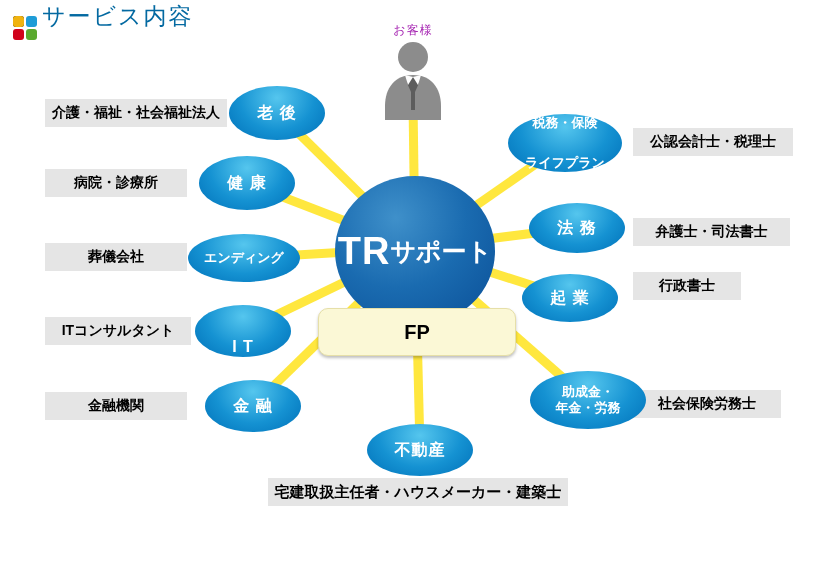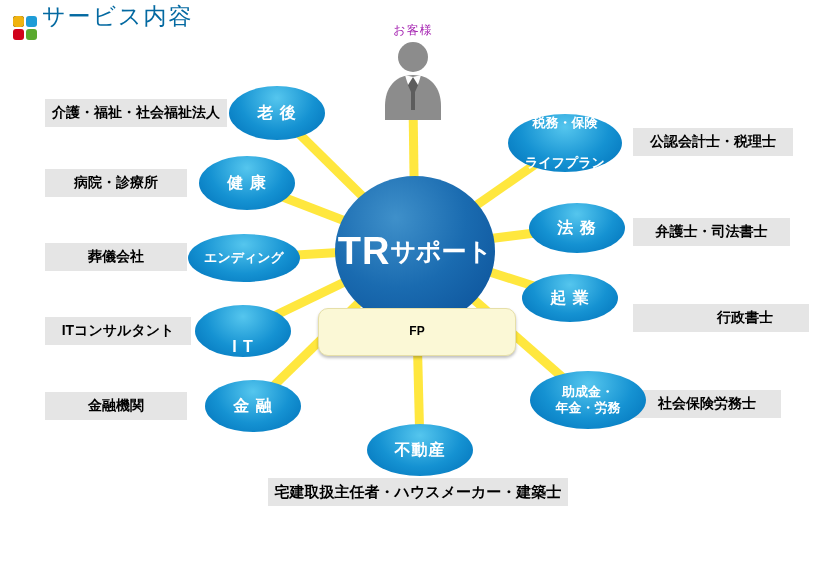--- a/index.html
+++ b/index.html
@@ -46,21 +46,21 @@
   }
   .hub .tr{font-size:38px;font-weight:bold;letter-spacing:1px;}
   .hub .sup{font-size:25px;font-weight:bold;}
   
   .fp{
     position:absolute;left:318px;top:308px;width:196px;height:46px;z-index:5;
     background:#fbf8d6;border:1px solid #e6dfa8;border-radius:10px;
     box-shadow:0 2px 3px rgba(0,0,0,.25);
     display:flex;flex-direction:column;align-items:center;justify-content:center;
   }
-  .fp .fp-t{font-size:12px;font-weight:bold;color:#000;line-height:1.1;}
+  .fp .fp-t{font-size:20px;font-weight:bold;color:#000;line-height:1.1;}
   .fp .fp-s{font-size:11px;color:#000;line-height:1.2;}
 </style>
 </head>
 <body>
 
 <div id="stage">
 
   <svg class="hdr-icon" viewBox="0 0 26 26">
     <rect x="1" y="1" width="11" height="11" rx="3" fill="#f0b country310"></rect>
     <rect x="1" y="1" width="11" height="11" rx="3" fill="#f0b310"></rect>
@@ -96,21 +96,21 @@
   </svg>
 
   <div class="ybar" style="left:45px;top:99px;width:182px;">介護・福祉・社会福祉法人</div>
   <div class="ybar" style="left:45px;top:169px;width:142px;">病院・診療所</div>
   <div class="ybar" style="left:45px;top:243px;width:142px;">葬儀会社</div>
   <div class="ybar" style="left:45px;top:317px;width:146px;">ITコンサルタント</div>
   <div class="ybar" style="left:45px;top:392px;width:142px;">金融機関</div>
 
   <div class="ybar" style="left:633px;top:128px;width:160px;">公認会計士・税理士</div>
   <div class="ybar" style="left:633px;top:218px;width:157px;">弁護士・司法書士</div>
-  <div class="ybar" style="left:633px;top:304px;width:128px;padding-left:48px;">行政書士</div>
+  <div class="ybar" style="left:633px;top:272px;width:108px;">行政書士</div>
   <div class="ybar" style="left:633px;top:390px;width:148px;">社会保険労務士</div>
 
   <div class="ybar" style="left:268px;top:478px;width:300px;font-size:15px;">宅建取扱主任者・ハウスメーカー・建築士</div>
 
   <div class="node" style="left:229px;top:86px;width:96px;height:54px;">
     <span class="lbl">老 後</span>
   </div>
   <div class="node" style="left:199px;top:156px;width:96px;height:54px;">
     <span class="lbl">健 康</span>
   </div>

